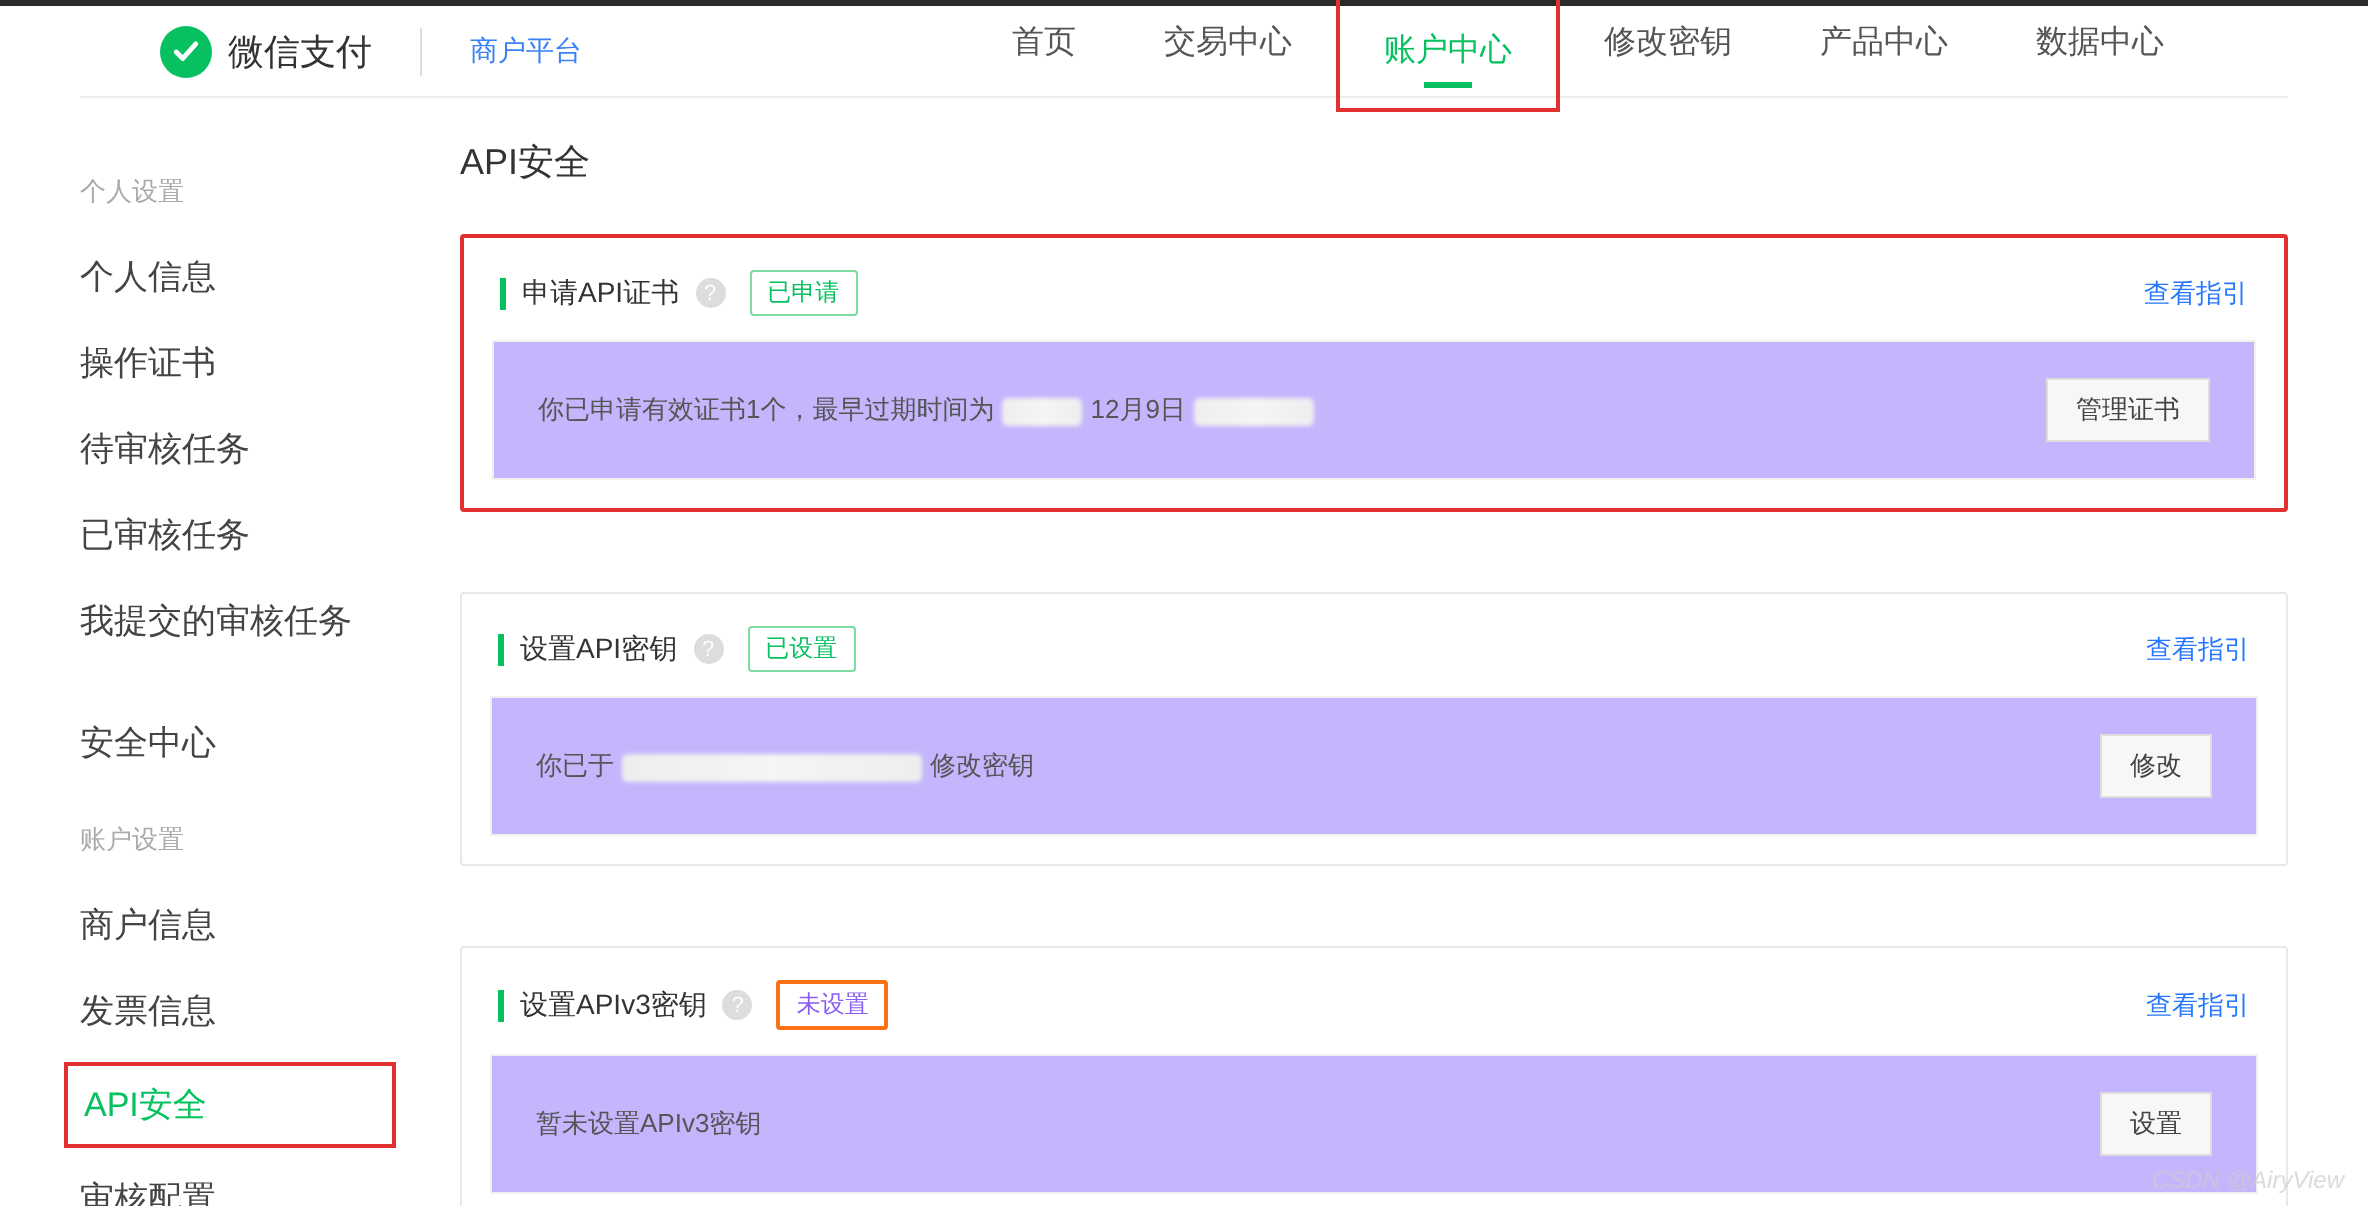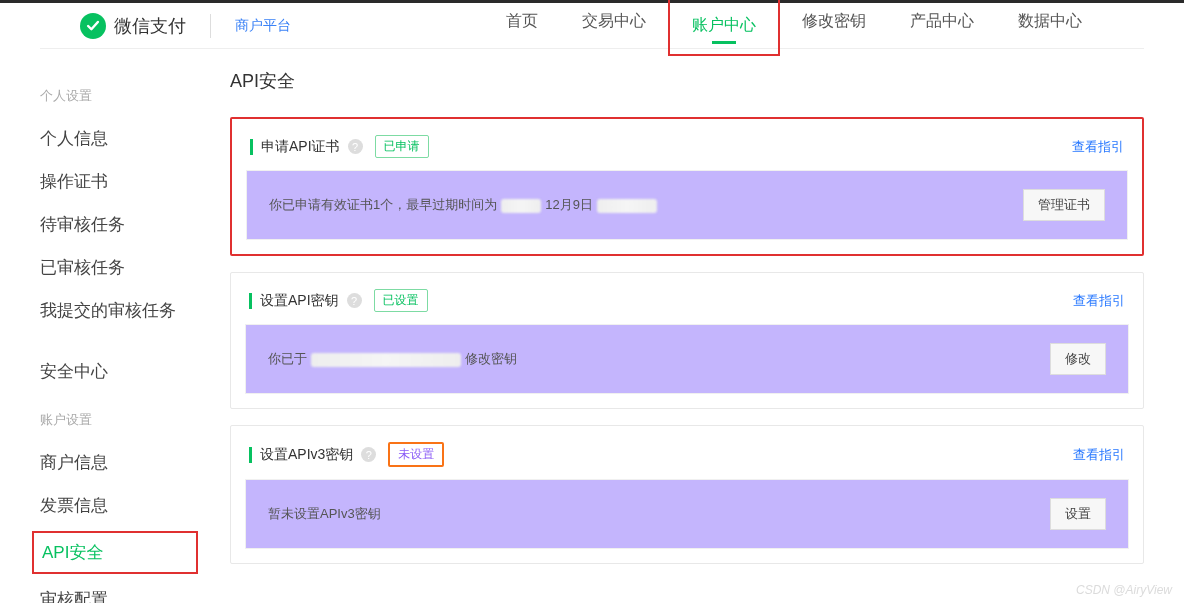--- a/index.html
+++ b/index.html
@@ -21,21 +21,21 @@
     .container { display: flex; padding: 20px 40px 0 40px; }
     .sidebar { width: 170px; padding-right: 20px; }
     .side-group-title { color: #aaa; font-size: 13px; margin: 18px 0 12px 0; }
     .side-item { color: #444; font-size: 17px; padding: 10px 0; cursor: pointer; }
     .side-item.active { color: #07c160; }
     .side-highlight { border: 2px solid #e03030; margin: 4px -8px; padding: 6px 8px; }
     
     .main { flex: 1; padding-left: 20px; }
     .page-title { font-size: 18px; color: #333; margin-bottom: 24px; }
     
-    .card { border: 1px solid #e8e8e8; margin-bottom: 16px; border-radius: 2px; }
+    .card { border: 1px solid #e8e8e8; margin-bottom: 40px; border-radius: 2px; }
     .card.highlight { border: 2px solid #e03030; }
     .card-header { display: flex; align-items: center; padding: 16px 18px 12px 18px; }
     .green-bar { width: 3px; height: 16px; background: #07c160; margin-right: 8px; }
     .card-title { font-size: 14px; color: #333; font-weight: 500; }
     .help-icon { width: 15px; height: 15px; border-radius: 50%; background: #ddd; color: #fff; font-size: 11px; display: inline-flex; align-items: center; justify-content: center; margin-left: 8px; }
     .badge { margin-left: 12px; padding: 2px 8px; font-size: 12px; border-radius: 2px; }
     .badge-green { color: #07c160; border: 1px solid #7ddba3; }
     .badge-gray { color: #8b5cf6; border: 2px solid #f97316; }
     .guide-link { margin-left: auto; color: #2878ff; font-size: 13px; cursor: pointer; }
     

